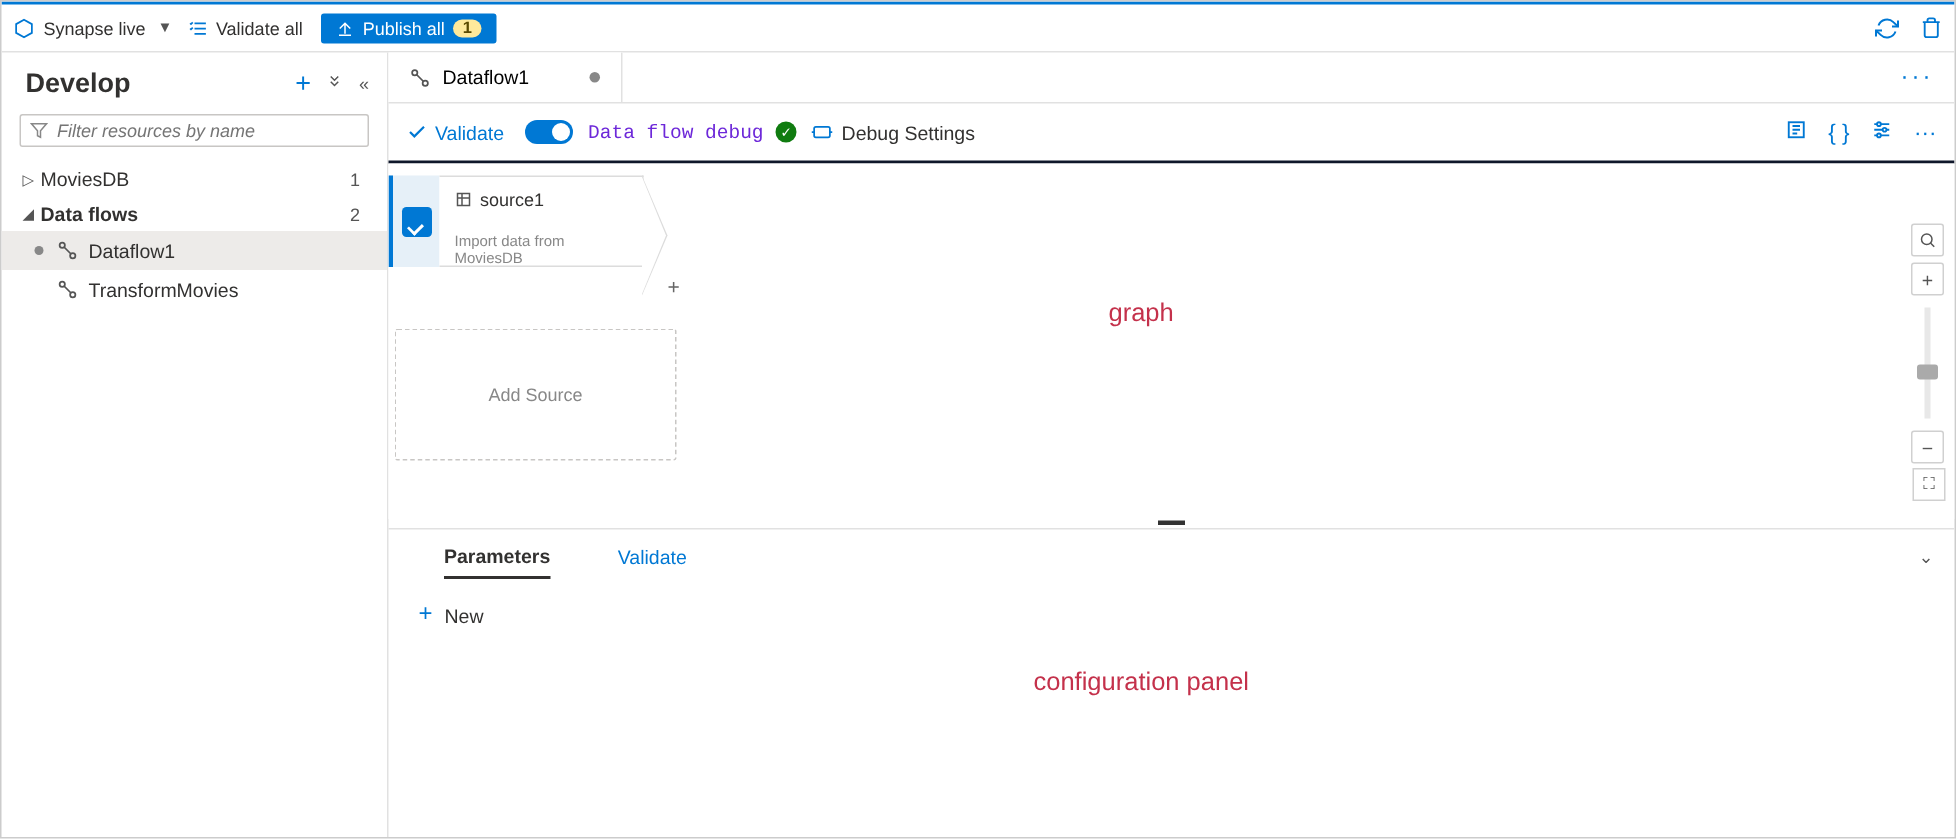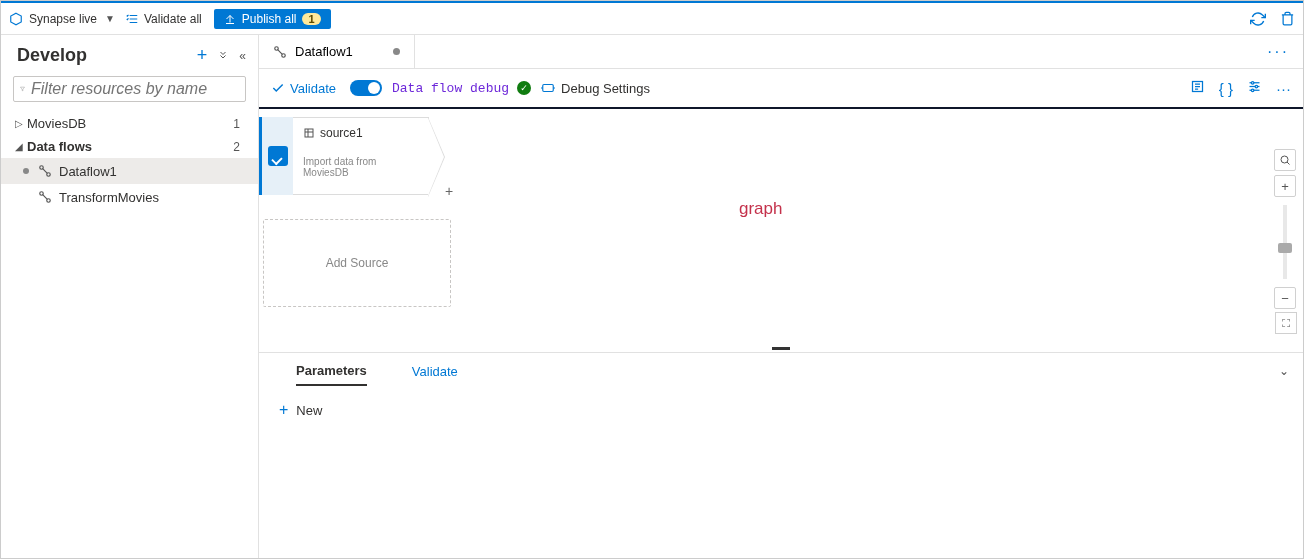--- a/index.html
+++ b/index.html
@@ -21,21 +21,21 @@
   .main { display:flex; height: calc(100% - 34px); }
   
   .sidebar { width: 258px; border-right:1px solid #e1e1e1; display:flex; flex-direction:column; }
   .sb-head { display:flex; align-items:center; padding: 10px 12px 6px 16px; }
   .sb-head h2 { font-size:18px; font-weight:600; color:#323130; flex:1;}
   .sb-head .plus { color:#0078d4; font-size:18px; font-weight:300; margin-right:10px; cursor:pointer;}
   .sb-head .dchev { font-size:11px; color:#555; margin-right:10px; cursor:pointer;}
   .sb-head .coll { font-size:12px; color:#555; cursor:pointer;}
   .sb-filter { margin: 4px 12px 8px 12px; border:1px solid #c8c6c4; border-radius:2px; display:flex; align-items:center; padding: 3px 6px;}
   .sb-filter svg { color:#605e5c; margin-right:6px; }
-  .sb-filter input { border:none; outline:none; font-size:16px; font-style:italic; color:#888; flex:1; background:transparent;}
+  .sb-filter input { border:none; outline:none; font-size:12px; font-style:italic; color:#888; flex:1; background:transparent;}
   .tree { padding: 2px 0; font-size:13px; }
   .tree-row { display:flex; align-items:center; padding: 4px 14px 4px 14px; cursor:pointer; }
   .tree-row .arrow { width:12px; font-size:10px; color:#555; }
   .tree-row .label { flex:1; color:#323130; }
   .tree-row .count { color:#555; font-size:12px; padding-right:4px;}
   .tree-row.bold .label { font-weight:700; }
   .tree-child { display:flex; align-items:center; padding: 5px 14px 5px 22px; cursor:pointer; font-size:13px;}
   .tree-child .dot { width:6px; height:6px; border-radius:50%; background:#888; margin-right:8px; }
   .tree-child.sel { background:#edebe9; }
   .tree-child .glyph { width:16px; height:16px; margin-right:6px; display:flex; align-items:center; justify-content:center; color:#555;}
@@ -58,21 +58,21 @@
   .tbar .dsbtn { display:flex; align-items:center; color:#323130; cursor:pointer;}
   .tbar .dsbtn svg{margin-right:6px; color:#0078d4;}
   .tbar .spacer{flex:1;}
   .tbar .ricon2{ color:#0078d4; margin-left:14px; cursor:pointer; font-size:15px;}
   
   .graph { flex:1; position:relative; background:#fff; overflow:hidden;}
   .src-block { position:absolute; top:8px; left:0; display:flex; align-items:stretch;}
   .src-handle { width:34px; background:#e6f0f8; border-left:3px solid #0078d4; display:flex; align-items:center; justify-content:center;}
   .src-handle .blue-sq{ width:20px; height:20px; background:#0078d4; border-radius:3px; position:relative;}
   .src-handle .blue-sq::after{content:"";position:absolute;left:4px;top:10px;width:8px;height:5px;border:2px solid #fff; border-top:none; border-right:none; transform:rotate(-45deg) scaleX(0.9);}
-  .src-card { width:136px; height:78px; background:#fff; border:1px solid #dcdcdc; border-left:none; position:relative; padding:8px 10px;}
+  .src-card { width:136px; height:61px; background:#fff; border:1px solid #dcdcdc; border-left:none; position:relative; padding:8px 10px;}
   .src-card::after{ content:""; position:absolute; right:-16px; top:0; width:0; height:0; border-top:39px solid transparent; border-bottom:39px solid transparent; border-left:16px solid #fff;}
   .src-card::before{ content:""; position:absolute; right:-17px; top:-1px; width:0; height:0; border-top:40px solid transparent; border-bottom:40px solid transparent; border-left:17px solid #dcdcdc;}
   .src-card .st{ font-size:12px; display:flex; align-items:center; color:#323130;}
   .src-card .st svg{margin-right:5px;}
   .src-card .ss{ font-size:10px; color:#888; margin-top:16px;}
   .src-plus { position:absolute; left:186px; top:74px; color:#666; font-size:14px; cursor:pointer;}
   .add-src { position:absolute; top:110px; left:4px; width:188px; height:88px; border:1px dashed #c8c6c4; border-radius:2px; display:flex; align-items:center; justify-content:center; font-size:12px; color:#888; cursor:pointer;}
   .zoom { position:absolute; right:6px; top:40px; width:24px; display:flex; flex-direction:column; align-items:center; gap:4px;}
   .zoom .zbtn{ width:22px;height:22px;border:1px solid #d0d0d0;background:#fff;border-radius:2px;display:flex;align-items:center;justify-content:center;font-size:13px;color:#555;cursor:pointer;}
   .zoom .track{ width:4px; height:74px; background:#e8e8e8; position:relative; margin:4px 0;}
@@ -292,16 +292,17 @@
         <span class="ptab active">Parameters</span>
         <span class="ptab link">Validate</span>
         <span class="pspacer"></span>
         <span class="coll2">⌄</span>
       </div>
       <div class="pcontent">
         <div class="newbtn">
           <span class="pl">+</span>
           <span>New</span>
         </div>
+        <span class="annot" style="position:relative; display:block; margin-top:26px; margin-left:410px;">configuration panel</span>
       </div>
     </div>
   </div>
 </div>
 
 </body></html>

